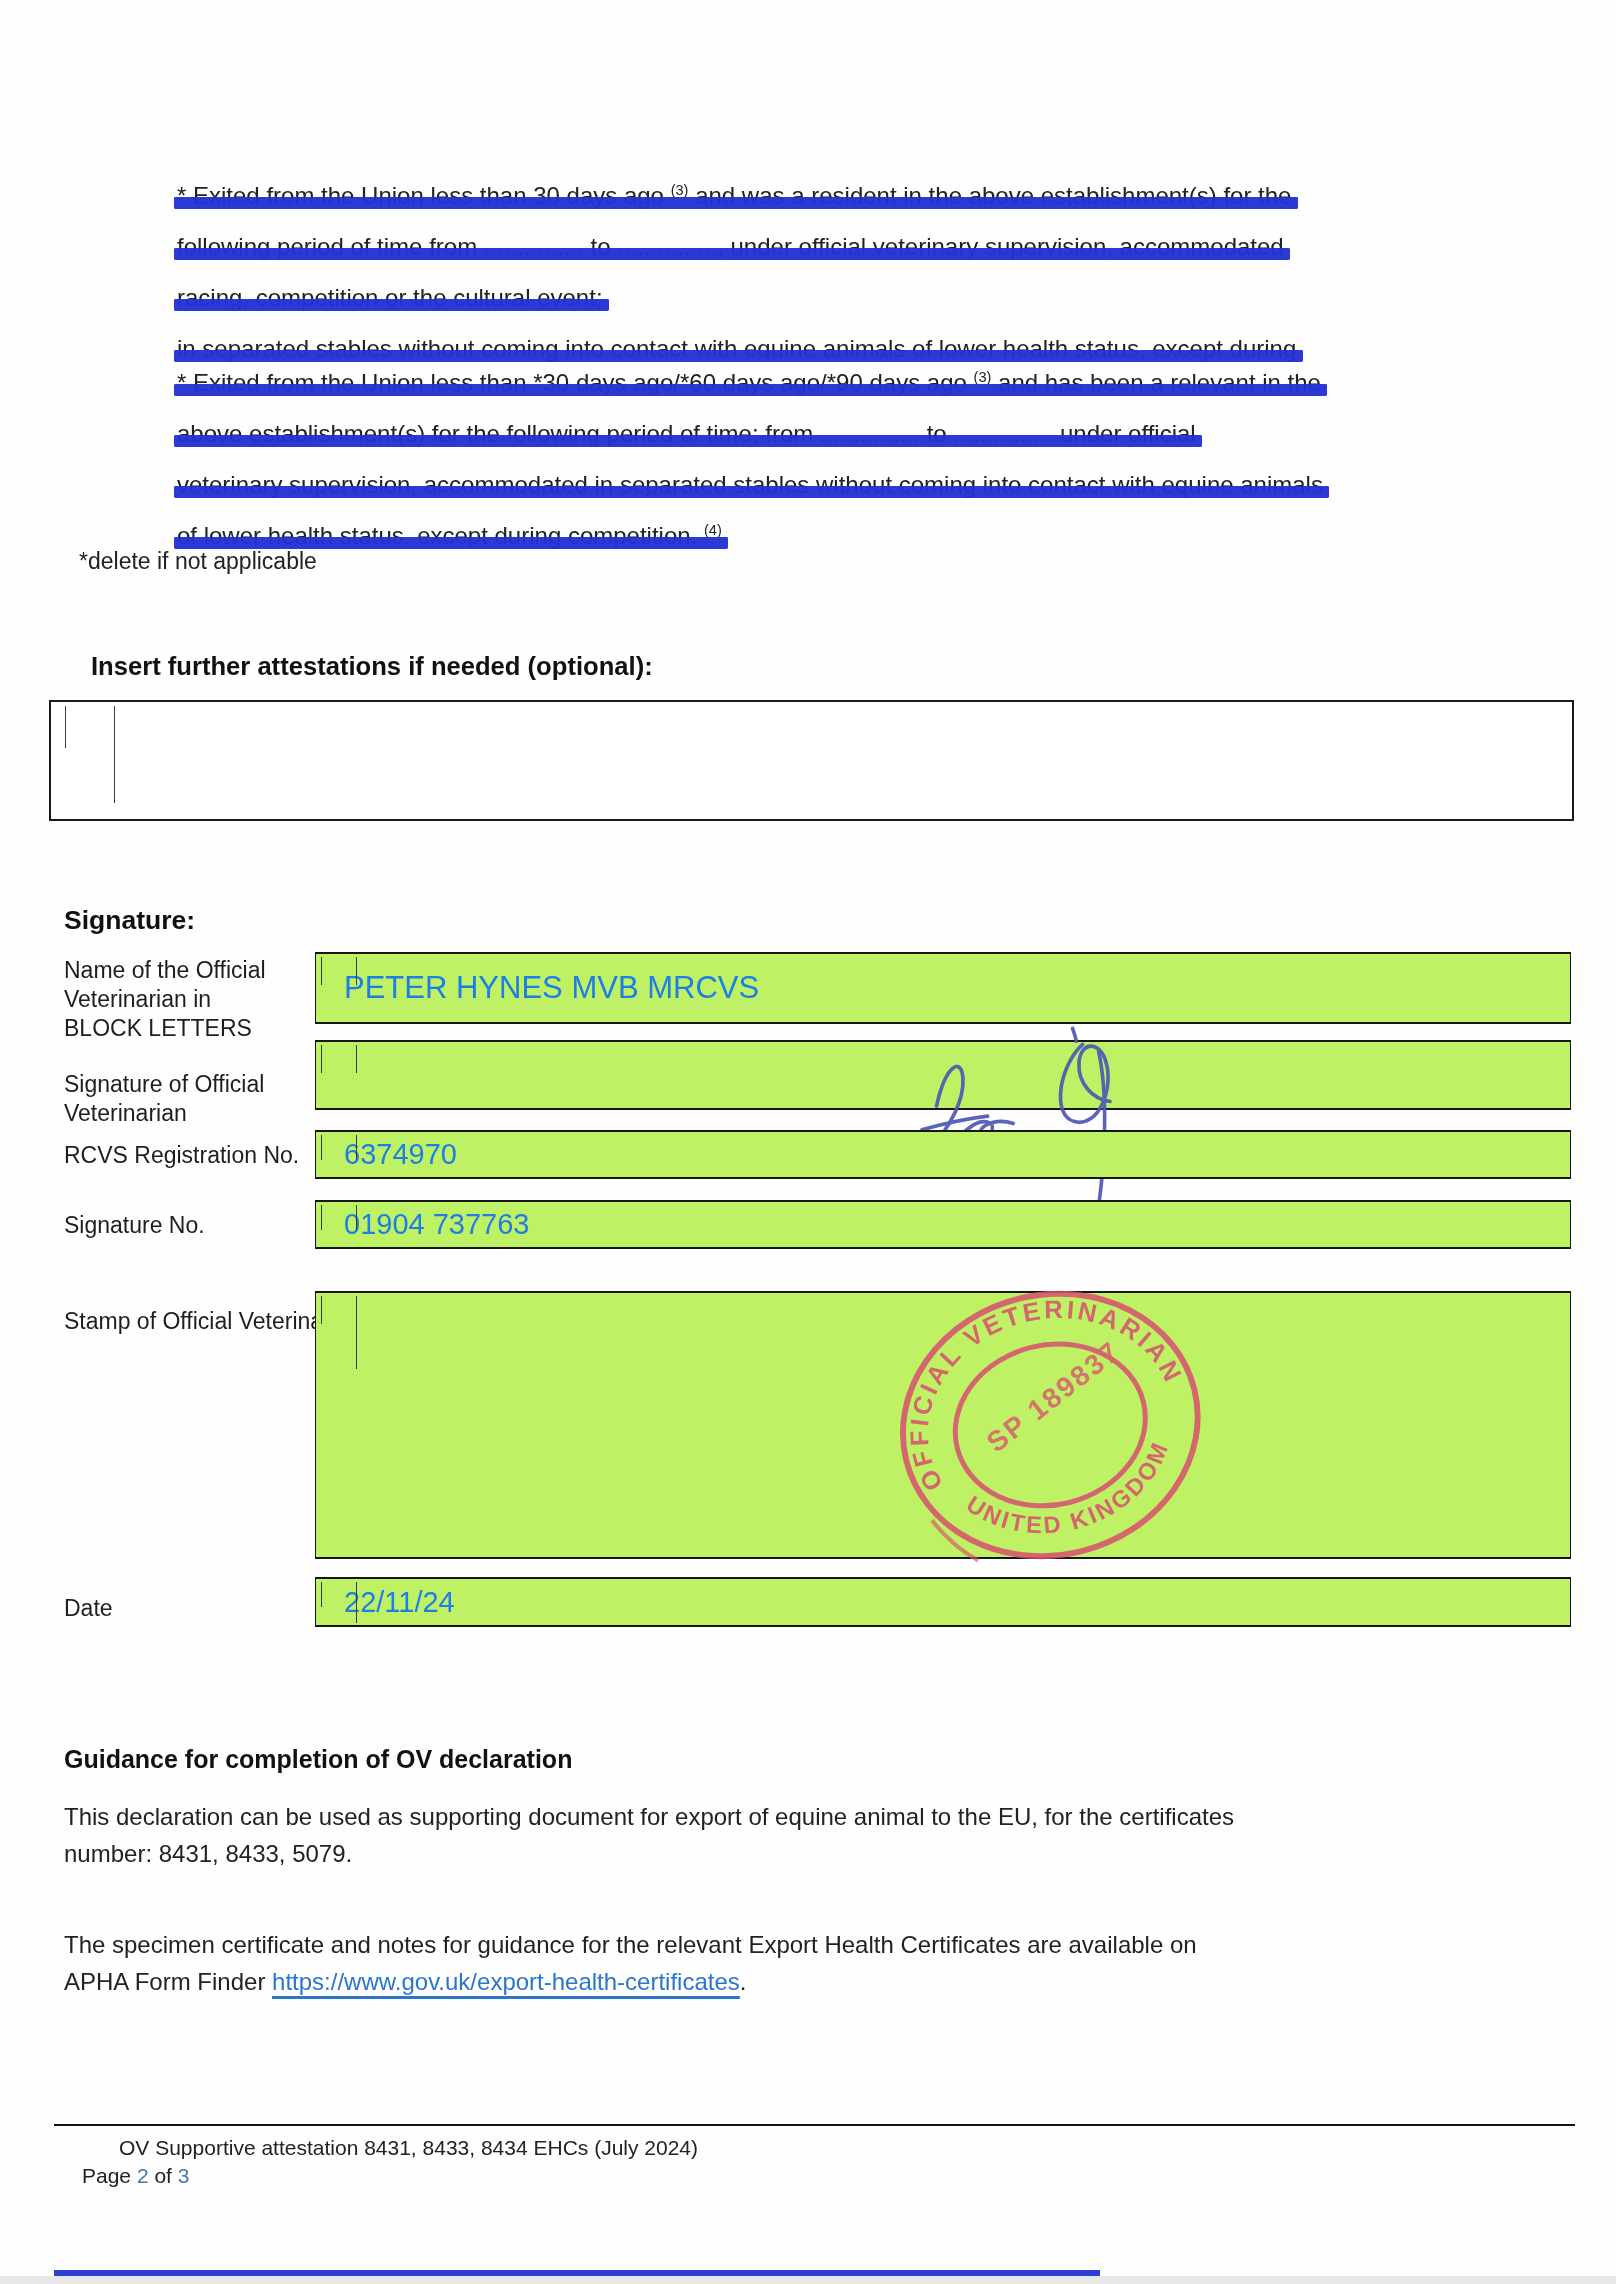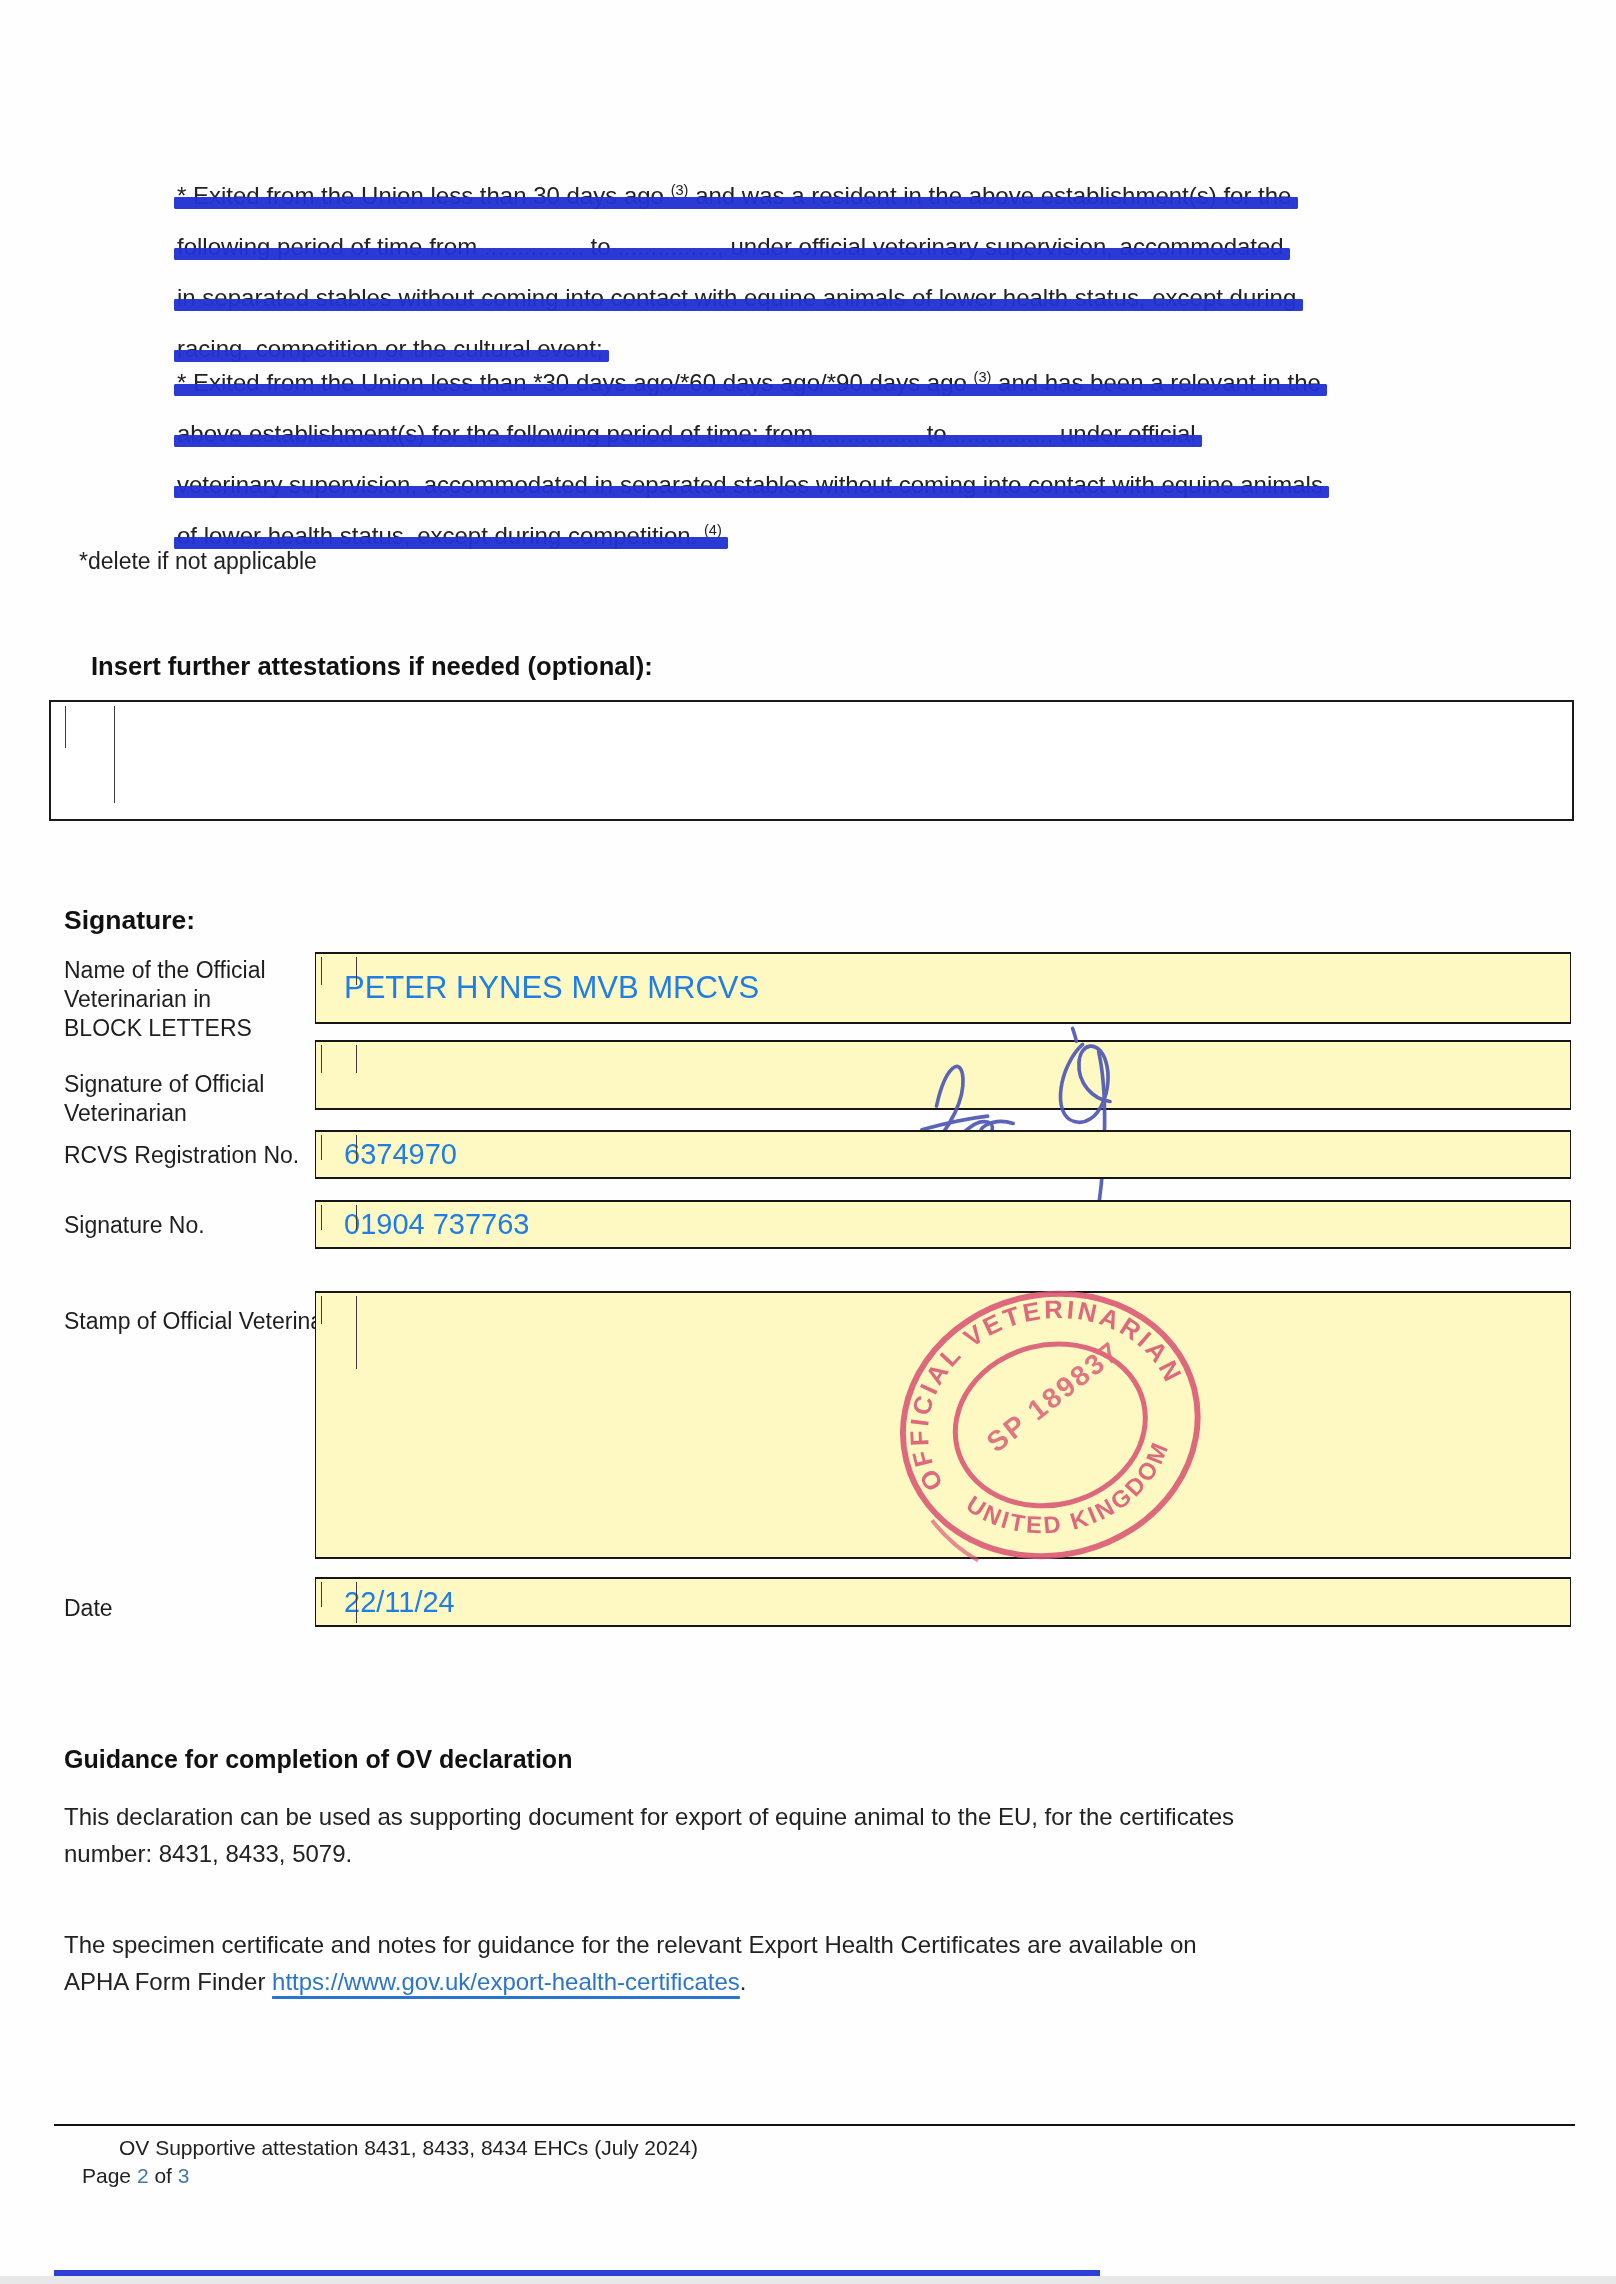--- a/index.html
+++ b/index.html
@@ -12,43 +12,43 @@
   .struck{position:relative;display:inline-block;}
   .struck::after{content:"";position:absolute;left:-2.7px;right:-6.4px;top:52%;height:12.8px;
         background:#2232d2;opacity:.96;border-radius:1.4px;}
   sup.fn{font-size:14.6px;vertical-align:super;line-height:0;}
   
   .note{font-size:23px;color:#222;}
   .h-bold{font-weight:bold;font-size:25.6px;color:#111;}
   
   .bigbox{border:2.3px solid #1a1a1a;background:#fff;}
   .fbox{border-top:2.3px solid #161616;border-bottom:2.3px solid #161616;
-        border-left:1.4px solid #161616;border-right:1.4px solid #161616;background:#fef9c3;}
+        border-left:1.4px solid #161616;border-right:1.4px solid #161616;background:#bef264;}
   .tick{position:absolute;width:1.4px;background:#3c3c3c;}
   .label{font-size:23px;color:#1e1e1e;line-height:29px;}
   .value{font-size:31px;color:#1e7de6;white-space:nowrap;}
   
   .gline{white-space:nowrap;font-size:24px;line-height:37px;color:#222;}
   a.link{color:#2b76cc;text-decoration:underline;text-decoration-thickness:3.2px;text-underline-offset:5.5px;}
   
   .footer-line{font-size:21px;color:#222;line-height:27px;white-space:nowrap;}
   .pagenum{color:#4677a8;}
   .rule{background:#121212;}
   .bluebar{background:#2e3fd8;}
 </style>
 </head>
 <body>
 
 <div id="page">
 
   <div class="abs para" style="top:170px;">
     <div class="pline"><span class="struck"><span>* Exited from the Union less than 30 days ago </span><sup class="fn">(3)</sup><span> and was a resident in the above establishment(s) for the</span></span></div>
     <div class="pline"><span class="struck"><span>following period of time from ............... to ..............., under official veterinary supervision, accommodated</span><sup class="fn"></sup><span></span></span></div>
+    <div class="pline"><span class="struck"><span>racing, competition or the cultural event;</span><sup class="fn"></sup><span></span></span></div>
     <div class="pline"><span class="struck"><span>in separated stables without coming into contact with equine animals of lower health status, except during</span><sup class="fn"></sup><span></span></span></div>
-    <div class="pline"><span class="struck"><span>racing, competition or the cultural event;</span><sup class="fn"></sup><span></span></span></div>
   </div>
 
   <div class="abs para" style="top:357px;">
     <div class="pline"><span class="struck"><span>* Exited from the Union less than *30 days ago/*60 days ago/*90 days ago </span><sup class="fn">(3)</sup><span> and has been a relevant in the</span></span></div>
     <div class="pline"><span class="struck"><span>above establishment(s) for the following period of time; from ............... to ............... under official</span><sup class="fn"></sup><span></span></span></div>
     <div class="pline"><span class="struck"><span>veterinary supervision, accommodated in separated stables without coming into contact with equine animals</span><sup class="fn"></sup><span></span></span></div>
     <div class="pline"><span class="struck"><span>of lower health status, except during competition. </span><sup class="fn">(4)</sup><span></span></span></div>
   </div>
 
   <div class="abs note" style="left:79px;top:548px;">*delete if not applicable</div>

